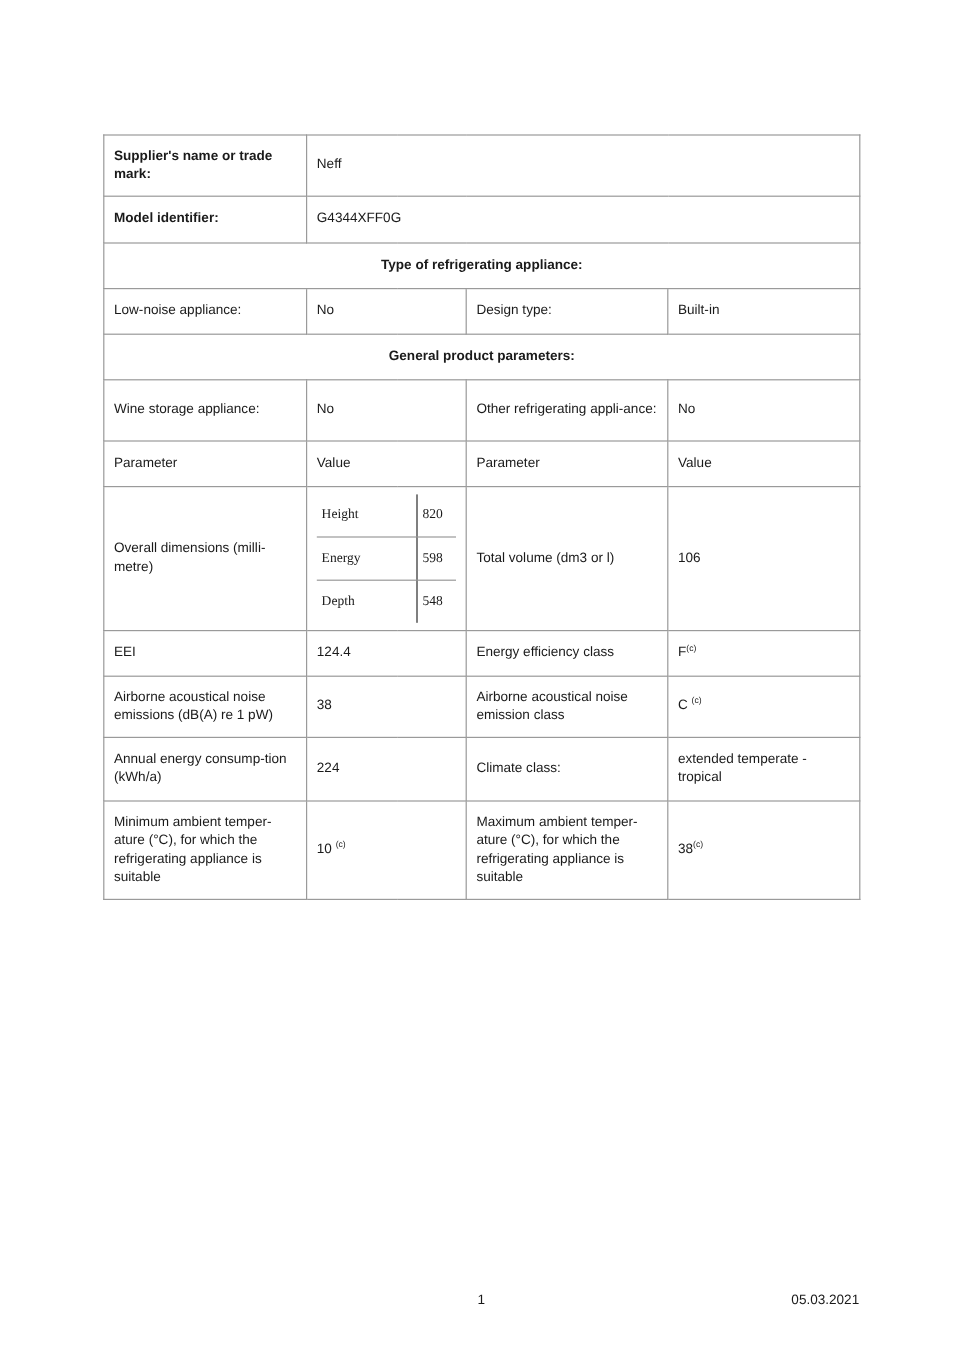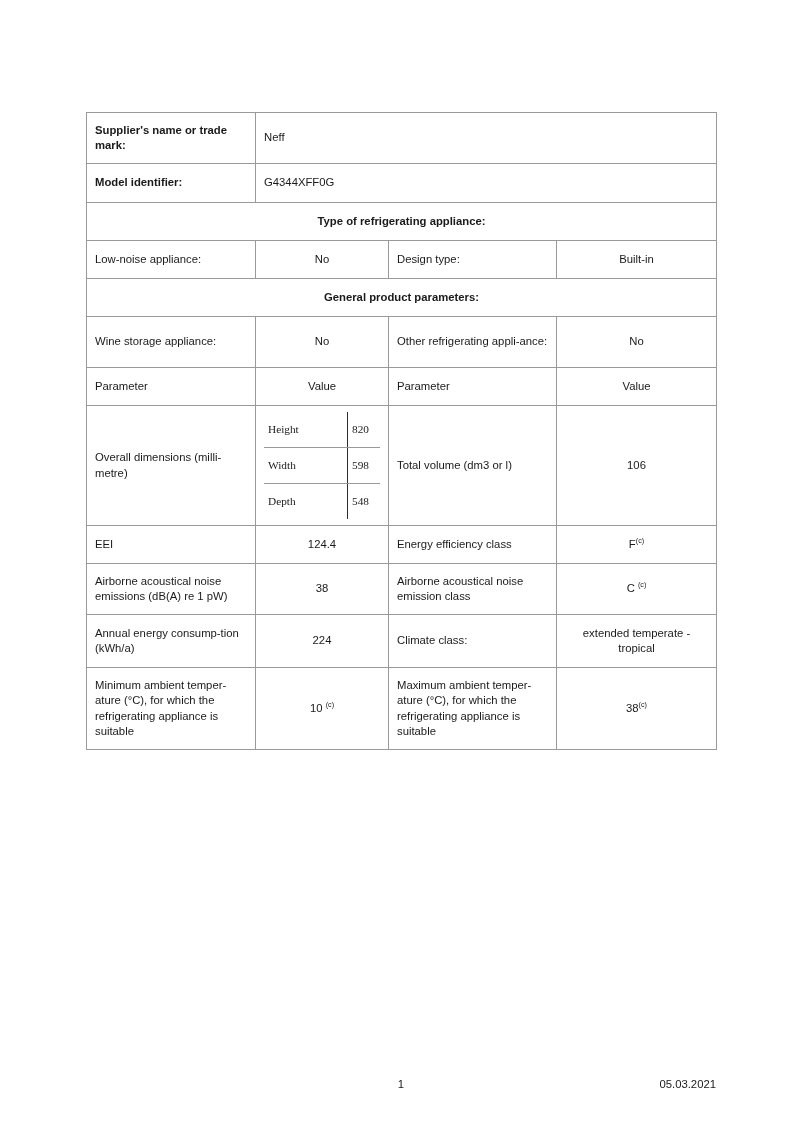--- a/index.html
+++ b/index.html
@@ -36,21 +36,21 @@
     font-size: 11.3px;
     line-height: 1.33;
     padding: 6px 8px;
     color: #1a1a1a;
   }
 
   
   td.vsep-r { border-right: 1.2px solid #2b2b2b; }
 
   td.lbl        { text-align: left; }
-  td.val        { text-align: center; }
+  td.val        { text-align: left; }
   td.bold       { font-weight: bold; }
   td.section    { font-weight: bold; text-align: center; }
 
   .nopad-cell { padding: 0; }
 
   table.dims {
     border-collapse: collapse;
     table-layout: fixed;
     width: 100%;
   }
@@ -150,21 +150,21 @@
       <tr>
         <td class="lbl vsep-r" style="height:72px">Overall dimensions (milli-metre)</td>
         <td class="nopad-cell vsep-r" colspan="2">
           <table class="dims">
             <tbody>
               <tr>
                 <td class="dim-name">Height</td>
                 <td>820</td>
               </tr>
               <tr>
-                <td class="dim-name">Width</td>
+                <td class="dim-name">Energy</td>
                 <td>598</td>
               </tr>
               <tr>
                 <td class="dim-name">Depth</td>
                 <td>548</td>
               </tr>
             </tbody>
           </table>
         </td>
         <td class="lbl vsep-r">Total volume (dm3 or l)</td>

